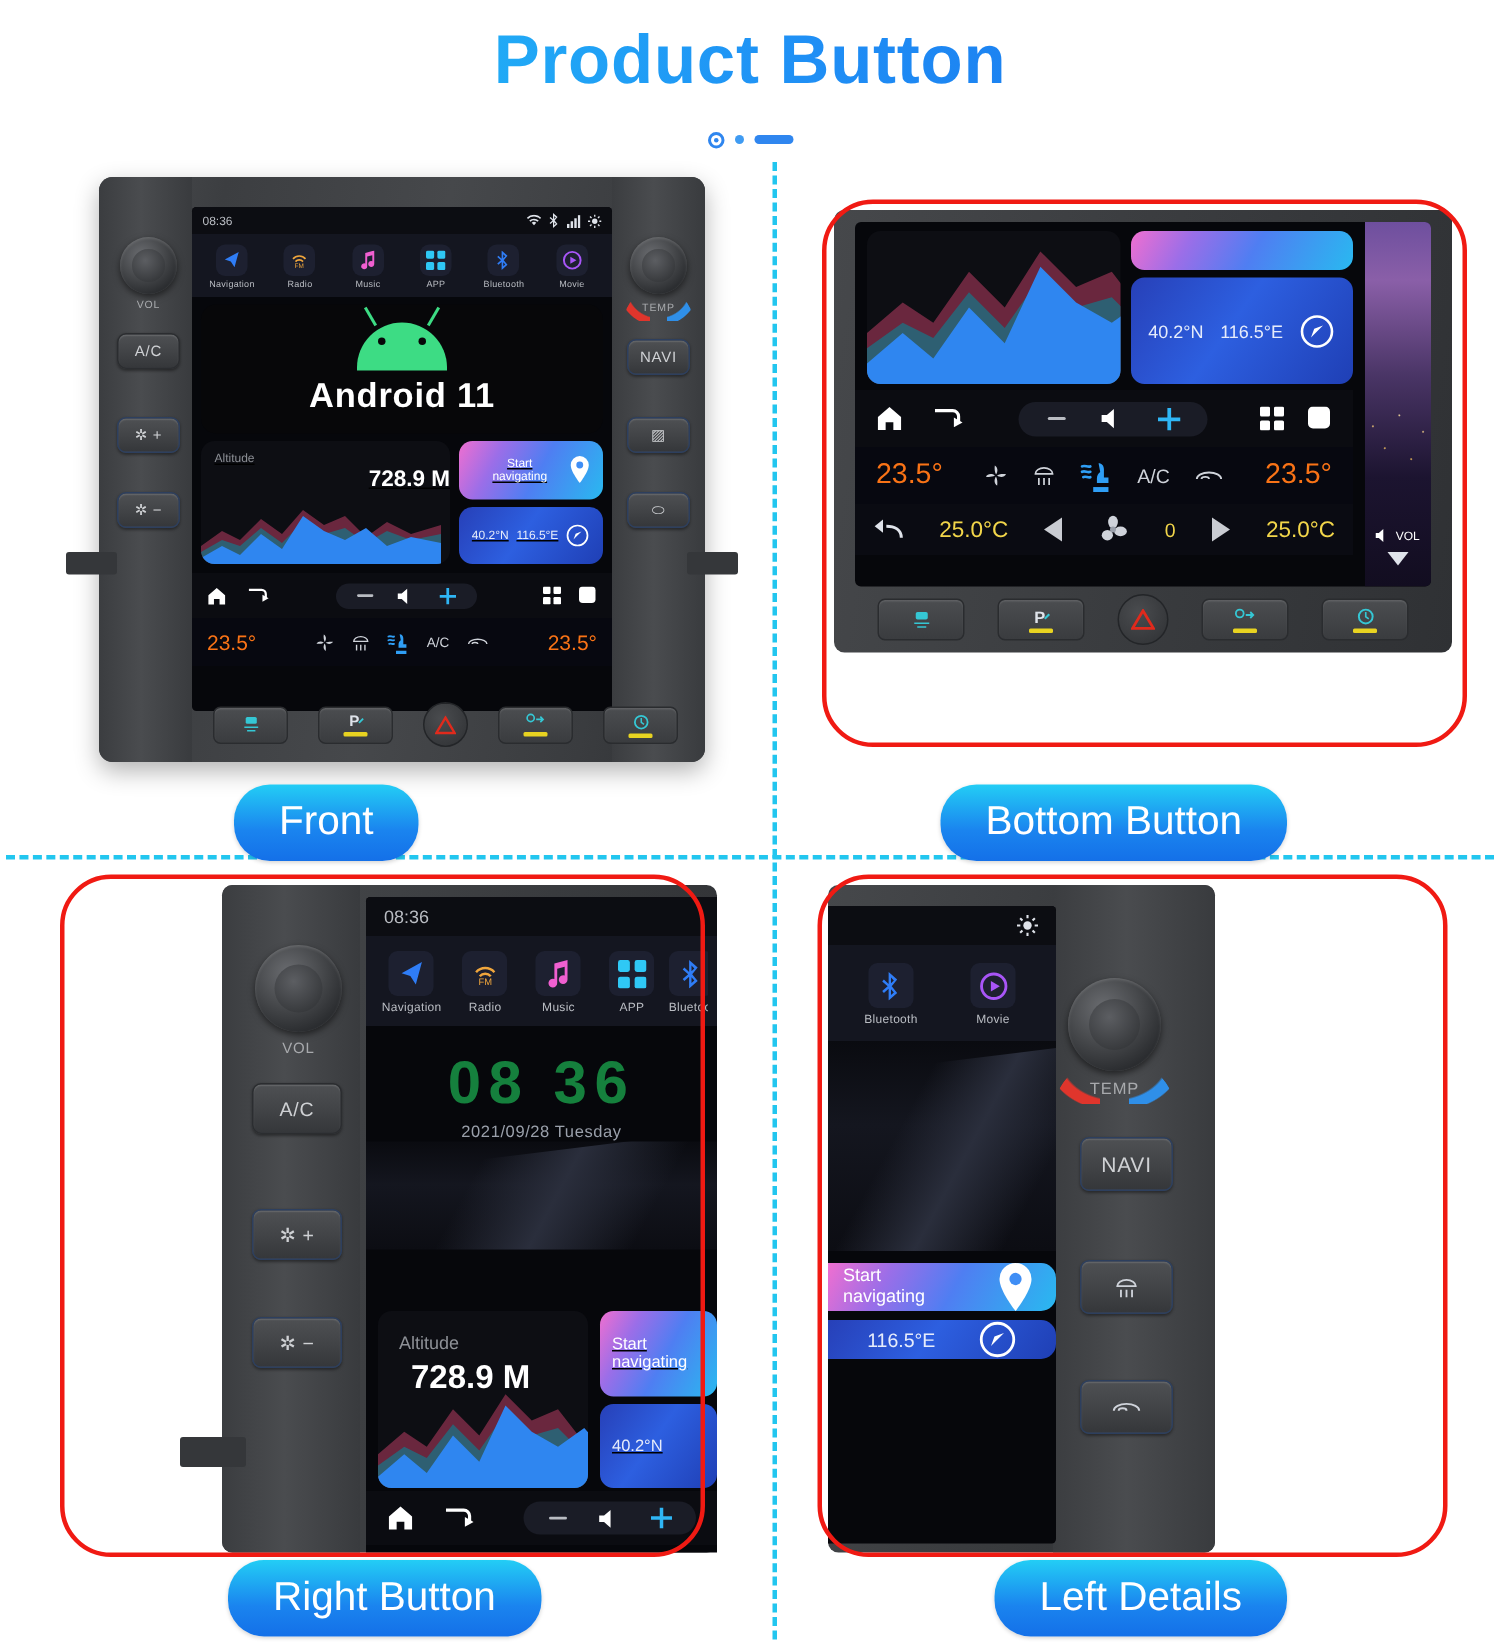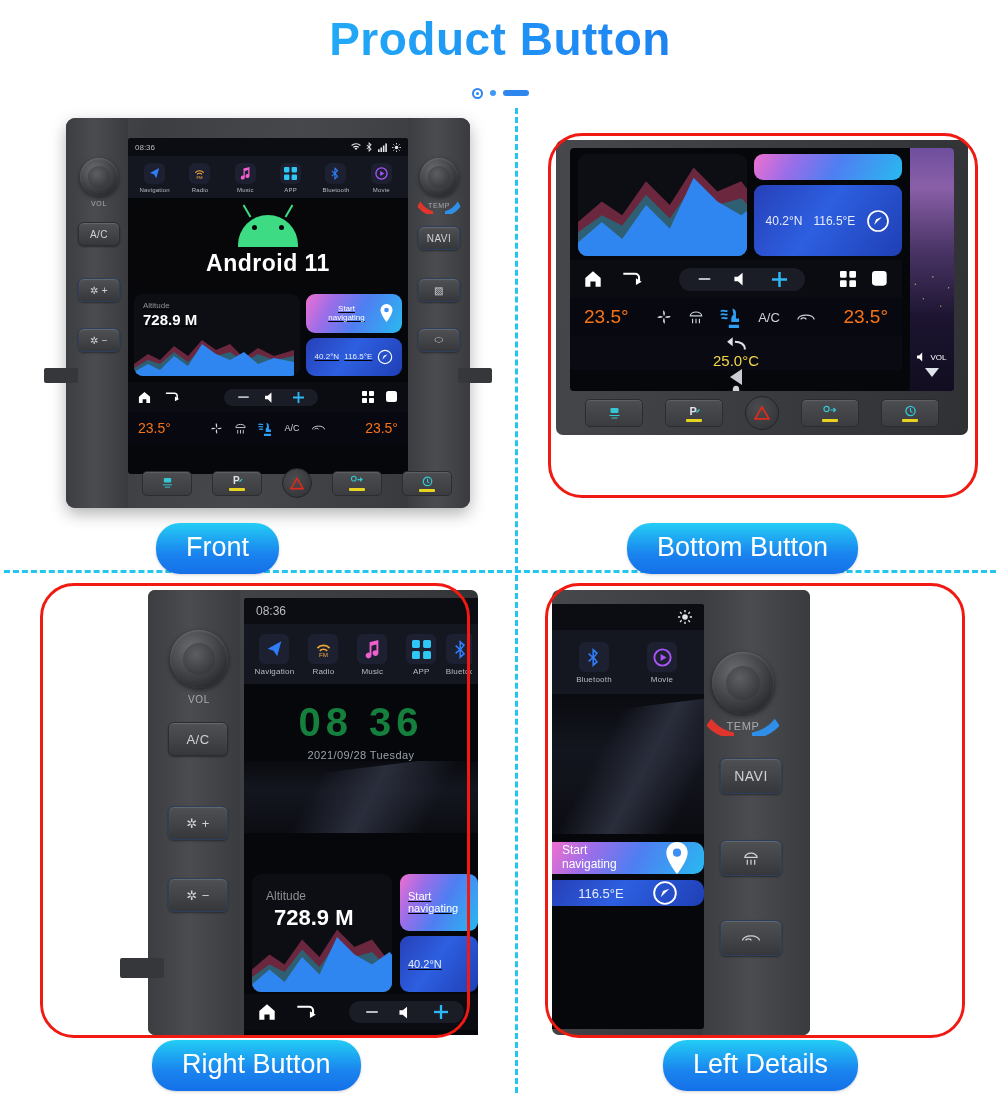--- a/index.html
+++ b/index.html
@@ -176,21 +176,21 @@
   .droid .ant.l{left:8px; transform:rotate(-30deg);}
   .droid .ant.r{right:8px; transform:rotate(30deg);}
   .android-txt{color:#fff;font-size:23px;font-weight:bold;letter-spacing:.5px;}
 
   .widgets{ display:flex; gap:6px; padding:0 6px; height:82px;text-decoration:underline;}
   .alt-card{
     flex:1; border-radius:9px; background:#0d0e13; overflow:hidden;
     position:relative; padding:7px 0 0 9px;
   }
   .alt-lb{color:#8d9096;font-size:8px;}
-  .alt-val{color:#fff;font-size:15px;font-weight:bold;margin-top:1px;}
+  .alt-val{color:#fff;font-size:15px;font-weight:bold;margin-top:1px;text-align:right;}
   .alt-chart{position:absolute;left:0;right:0;bottom:0;height:46px;}
   .right-col{width:96px;display:flex;flex-direction:column;gap:5px;}
   .nav-card{
     flex:1;border-radius:9px;
     background:linear-gradient(118deg,#f06fd0 0%, #9b6ee8 26%, #4f7ef2 55%, #29b9f0 100%);
     display:flex;align-items:center;justify-content:space-between;
     padding:0 8px;
   }
   .nav-card-txt{color:#fff;font-size:8px;line-height:1.15;text-align:center;flex:1;}
   .coord-card{
@@ -741,21 +741,21 @@
         <span>
             <svg width="20" height="13" viewBox="0 0 16 10">
               <path d="M1.5 6.5a6.5 3.5 0 0 1 13 0" fill="none" stroke="#cfd3da" stroke-width="1"></path>
               <path d="M4 6.5c0-1.6 4-1.6 4 0" fill="none" stroke="#cfd3da" stroke-width="1"></path>
             </svg>
           </span>
       </span>
       <span class="cl-temp" style="font-size:19px;">23.5°</span>
     </div>
 
-    <div class="climate2" style="margin-right:52px;flex-direction:column;">
+    <div class="climate2" style="margin-right:52px;">
       <span>
           <svg width="20" height="16" viewBox="0 0 18 14">
             <path d="M17 12c0-5-4-7-9-7" fill="none" stroke="#dfe3ea" stroke-width="1.8"></path>
             <path d="M6 1 1 5l5 4z" fill="#dfe3ea"></path>
           </svg>
         </span>
       <span class="cl2-temp">25.0°C</span>
       <span class="tri-l"></span>
       <span>
           <svg width="20" height="20" viewBox="0 0 16 16">

